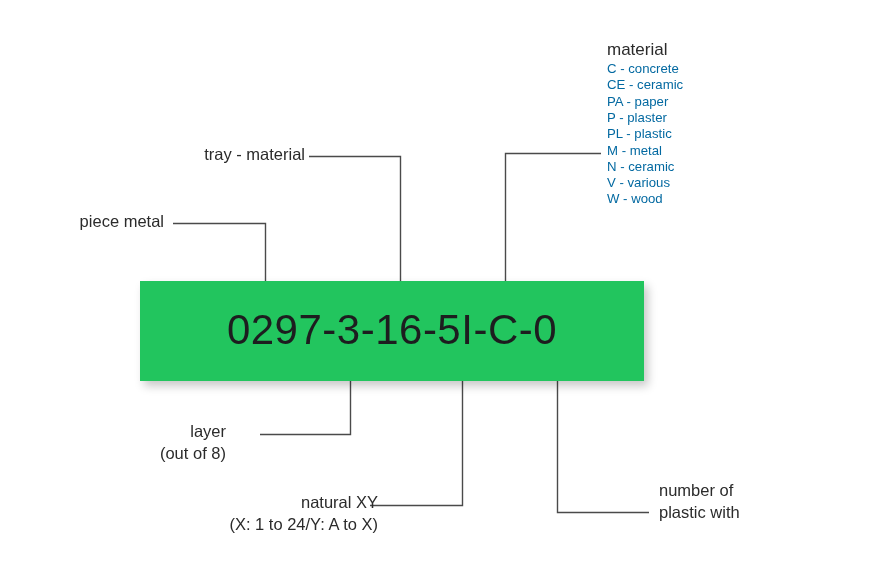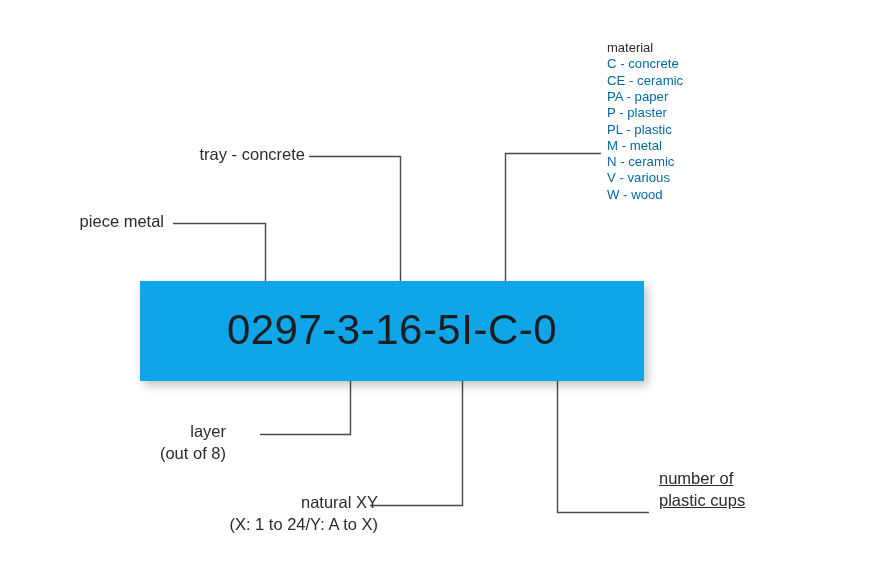--- a/index.html
+++ b/index.html
@@ -37,21 +37,21 @@
     stroke-linejoin: miter;
   }
 
   
   .code-card {
     position: absolute;
     left: 140px;
     top: 281px;
     width: 504px;
     height: 100px;
-    background: #0ea5e9;
+    background: #22c55e;
     box-shadow: 4px 5px 9px rgba(0,0,0,0.22);
     display: flex;
     align-items: center;
     justify-content: center;
   }
   .code-text {
     font-size: 42px;
     letter-spacing: 0.5px;
     color: #1d1d1f;
     font-weight: 400;
@@ -69,30 +69,30 @@
     white-space: nowrap;
   }
   .label .sub { display: block; }
   .label.right-al { text-align: right; }
   .label.left-al  { text-align: left; }
 
   #lbl-piece   { right: 722px; top: 211px; }
   #lbl-tray    { right: 581px; top: 144px; }
   #lbl-layer   { right: 660px; top: 421px; }
   #lbl-pos     { right: 508px; top: 492px; }
-  #lbl-cups    { left: 659px;  top: 467px; line-height: 1.34; text-decoration: underline; }
+  #lbl-cups    { left: 659px;  top: 479px; line-height: 1.34; }
 
   
   .legend {
     position: absolute;
     left: 607px;
     top: 40px;
   }
   .legend-title {
-    font-size: 13px;
+    font-size: 17px;
     color: #2b2b2b;
     line-height: 1.18;
     margin-bottom: 1px;
   }
   .legend-list {
     margin: 0;
     padding: 0;
     list-style: none;
   }
   .legend-list li {
@@ -118,36 +118,36 @@
 
   <div class="code-card">
     <span class="code-text">0297-3-16-5I-C-0</span>
   </div>
 
   <div class="label right-al" id="lbl-piece">
     <span>piece metal</span>
   </div>
 
   <div class="label right-al" id="lbl-tray">
-    <span>tray - concrete</span>
+    <span>tray - material</span>
   </div>
 
   <div class="label right-al" id="lbl-layer">
     <span>layer</span>
     <span class="sub">(out of 8)</span>
   </div>
 
   <div class="label right-al" id="lbl-pos">
     <span>natural XY</span>
     <span class="sub">(X: 1 to 24/Y: A to X)</span>
   </div>
 
   <div class="label left-al" id="lbl-cups">
     <span>number of</span>
-    <span class="sub">plastic cups</span>
+    <span class="sub">plastic with</span>
   </div>
 
   <div class="legend">
     <div class="legend-title">material</div>
     <ul class="legend-list">
       <li>C - concrete</li>
       <li>CE - ceramic</li>
       <li>PA - paper</li>
       <li>P - plaster</li>
       <li>PL - plastic</li>

